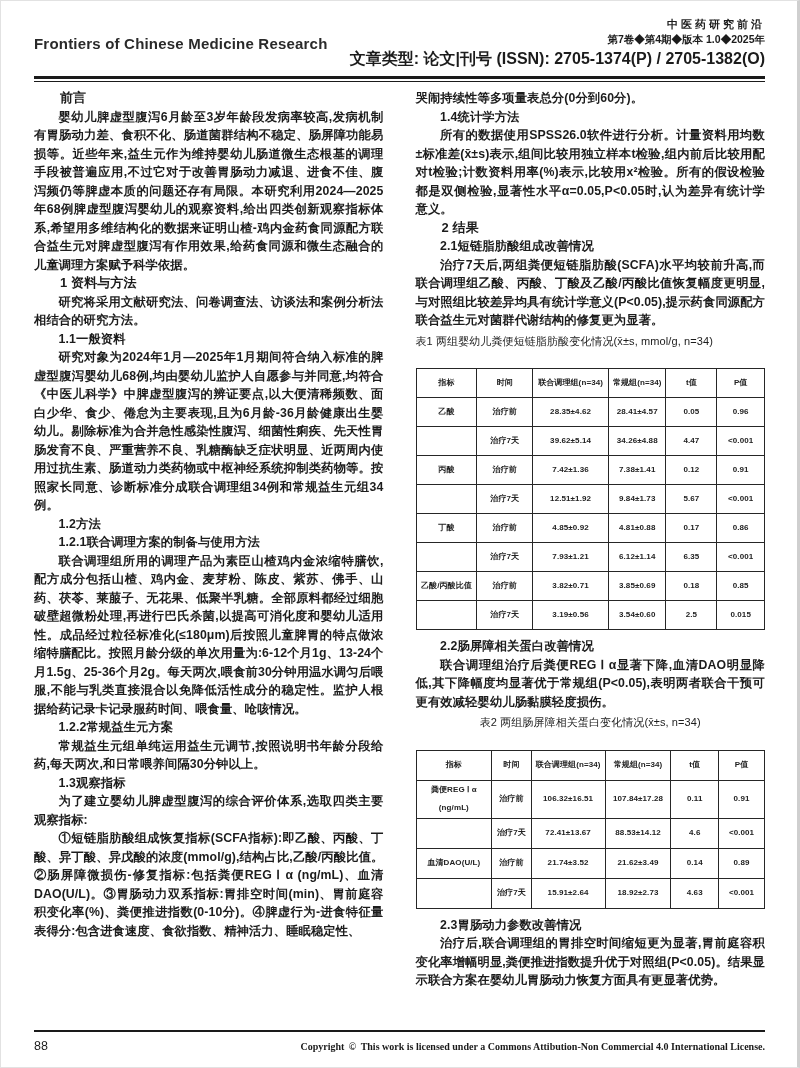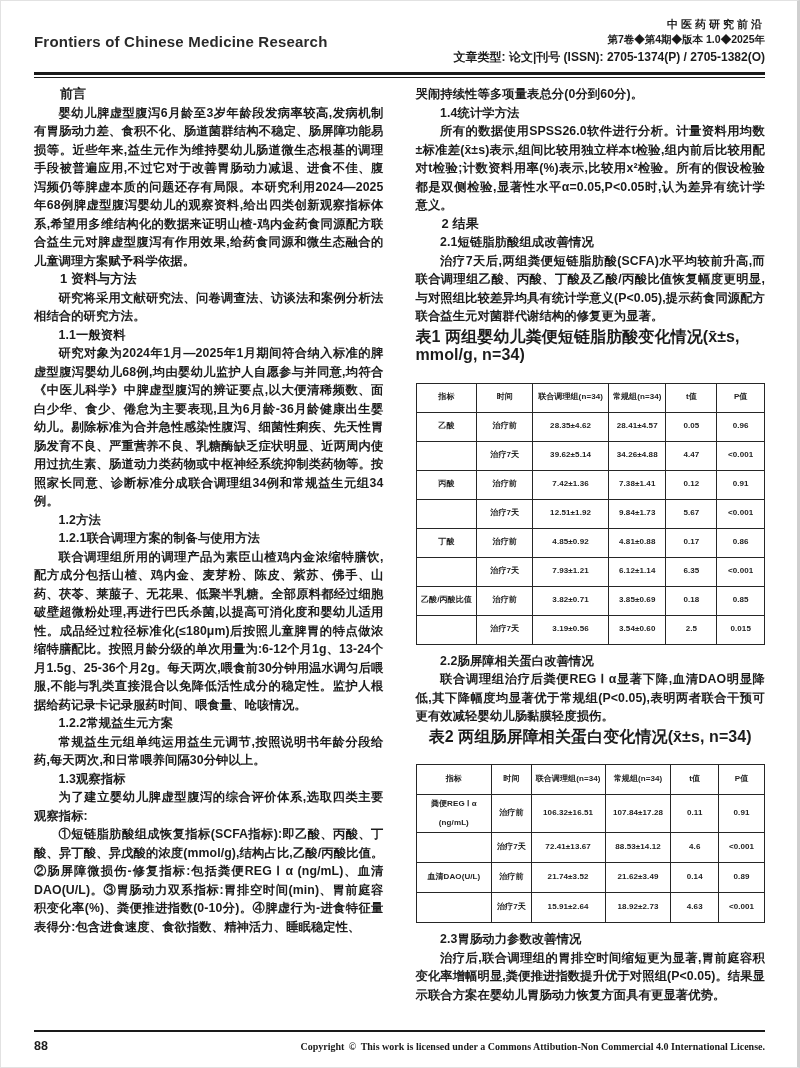--- a/index.html
+++ b/index.html
@@ -16,42 +16,42 @@
     overflow: hidden;
     font-family: "Liberation Sans", sans-serif;
     color: #1c1c1c;
   }
   
   .header { display: flex; justify-content: space-between; align-items: center; }
   .j-en { font-size: 15px; font-weight: 600; color: #2a2a2a; letter-spacing: .2px; }
   .j-right { text-align: right; }
   .j-cn { font-size: 11px; font-weight: 800; letter-spacing: 3px; }
   .j-issue { font-size: 10.5px; font-weight: 700; margin-top: 1px; }
-  .j-type { font-size: 12px; font-weight: 600; margin-top: 2px; }
+  .j-type { font-size: 16px; font-weight: 600; margin-top: 2px; }
   .rule-double {
     margin-top: 6px;
     border-top: 3px solid #1a1a1a;
     border-bottom: 1px solid #1a1a1a;
     height: 2px;
   }
   
   .content { display: flex; gap: 32px; margin-top: 7px; height: 952px; overflow: hidden; }
   .col {
     width: 360px;
     font-size: 12.3px;
     line-height: 18.5px;
     font-weight: 600;
     text-align: justify;
     letter-spacing: .1px;
   }
   .head { font-weight: 800; font-size: 13px; text-indent: 2em; text-align: left; }
   .sub  { text-indent: 2em; text-align: left; }
   .para { text-indent: 2em; }
   .para.noindent { text-indent: 0; }
-  .tcaption { font-size: 16px; font-weight: 700; margin: 2px 0 5px; text-align: left; }
+  .tcaption { font-size: 11px; font-weight: 400; margin: 2px 0 5px; text-align: left; }
   .tcaption.center { text-align: center; }
   
   .data-table {
     width: 100%;
     border-collapse: collapse;
     table-layout: fixed;
     margin: 18px 0 7px;
     border: 1.5px solid #262626;
   }
   .data-table th, .data-table td {
@@ -69,21 +69,21 @@
   .t1 th:nth-child(1){width:17.5%} .t1 th:nth-child(2){width:16%}
   .t1 th:nth-child(3){width:22%}  .t1 th:nth-child(4){width:16.5%}
   .t1 th:nth-child(5){width:14.5%}.t1 th:nth-child(6){width:13.5%}
   .t2 th:nth-child(1){width:22%}  .t2 th:nth-child(2){width:11%}
   .t2 th:nth-child(3){width:21.5%}.t2 th:nth-child(4){width:19%}
   .t2 th:nth-child(5){width:13.5%}.t2 th:nth-child(6){width:13%}
   
   .footer { position: absolute; left: 33px; right: 32px; bottom: 14px; }
   .footer-rule { border-top: 2.5px solid #1a1a1a; margin-bottom: 7px; }
   .footer-row { display: flex; justify-content: space-between; align-items: baseline; }
-  .page-num { font-size: 12.5px; font-weight: 700; }
+  .page-num { font-size: 12.5px; font-weight: 400; }
   .copyright { font-size: 10px; font-weight: 600; font-family: "Liberation Serif", serif; color: #1a1a1a; }
   .copyright .cc { display: inline-block; margin: 0 2px; }
 </style>
 </head>
 <body>
 
 <div class="page">
 
   <div class="header">
     <div class="j-en">Frontiers of Chinese Medicine Research</div>

